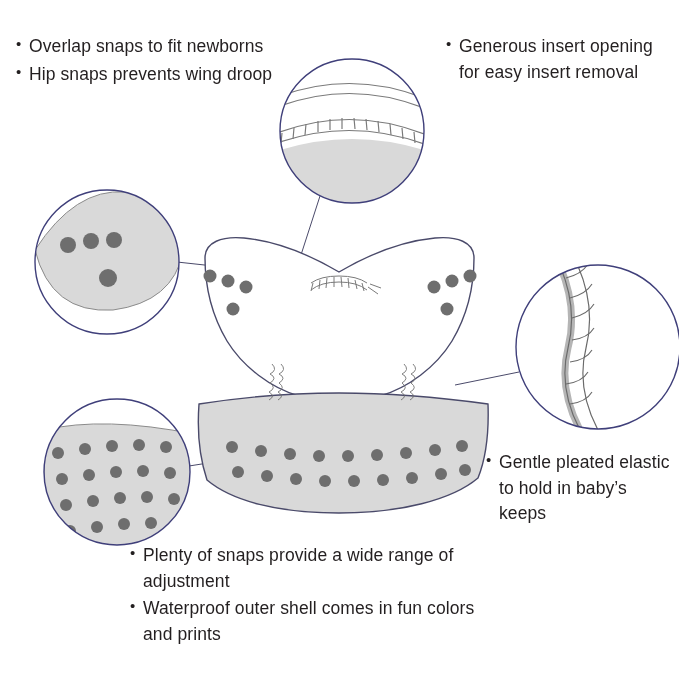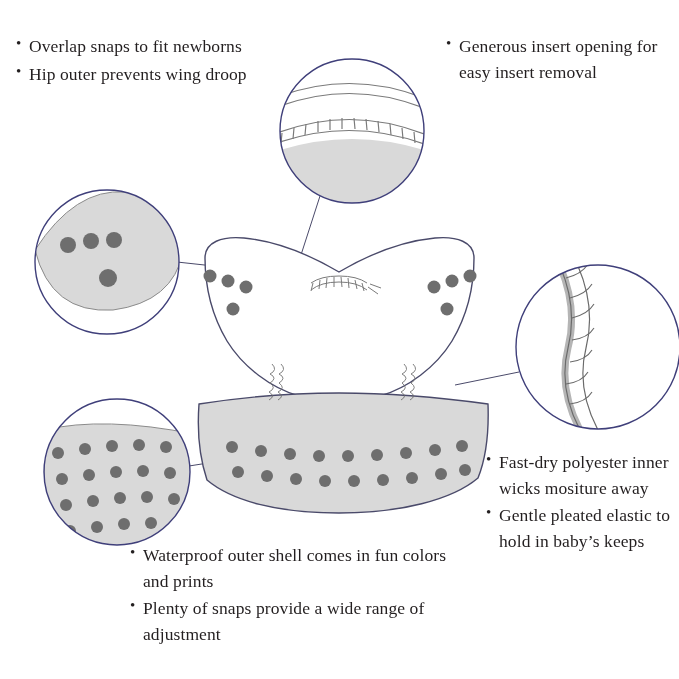--- a/index.html
+++ b/index.html
@@ -33,21 +33,20 @@
   }
   .callout ul {
     list-style: none;
     margin: 0;
     padding: 0;
   }
   .callout li {
     position: relative;
     padding-left: 13px;
     margin-bottom: 2px;
-    font-family: Liberation Serif, serif;
   }
   .callout li::before {
     content: "\2022";
     position: absolute;
     left: 0;
     top: -1px;
     font-size: 15px;
     color: #231f20;
   }
   #callout-topleft  { left: 16px;  top: 34px;  width: 270px; }
@@ -233,37 +232,36 @@
         </g>
       </g>
       <circle cx="117" cy="472" r="73" fill="none" stroke="#3f3f7a" stroke-width="1.4"></circle>
     </g>
 
   </svg>
 
   <div class="callout" id="callout-topleft">
     <ul>
       <li>Overlap snaps to fit newborns</li>
-      <li>Hip outer prevents wing droop</li>
+      <li>Hip snaps prevents wing droop</li>
     </ul>
   </div>
 
   <div class="callout" id="callout-topright">
     <ul>
       <li>Generous insert opening for easy insert removal</li>
     </ul>
   </div>
 
   <div class="callout" id="callout-right">
     <ul>
-      <li>Fast-dry polyester inner wicks mositure away</li>
       <li>Gentle pleated elastic to hold in baby’s keeps</li>
     </ul>
   </div>
 
   <div class="callout" id="callout-bottom">
     <ul>
+      <li>Plenty of snaps provide a wide range of adjustment</li>
       <li>Waterproof outer shell comes in fun colors and prints</li>
-      <li>Plenty of snaps provide a wide range of adjustment</li>
     </ul>
   </div>
 
 </div>
 
 </body></html>

